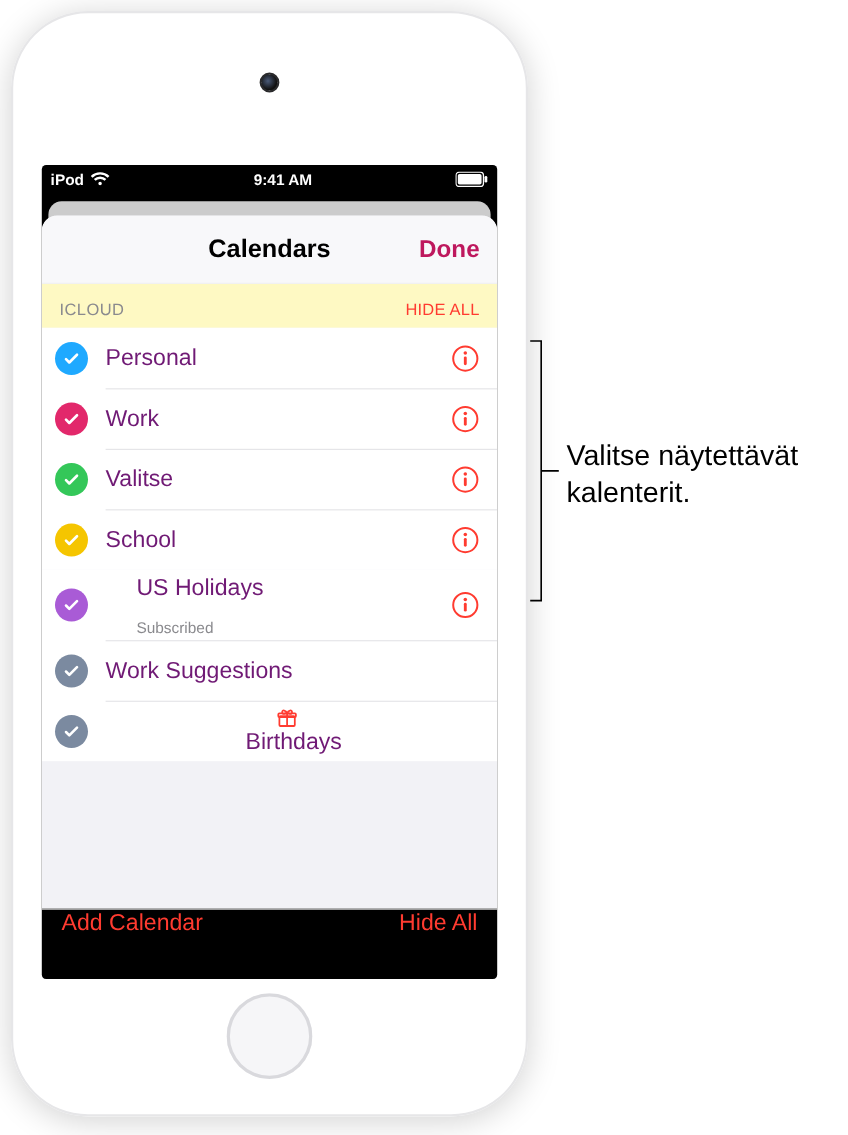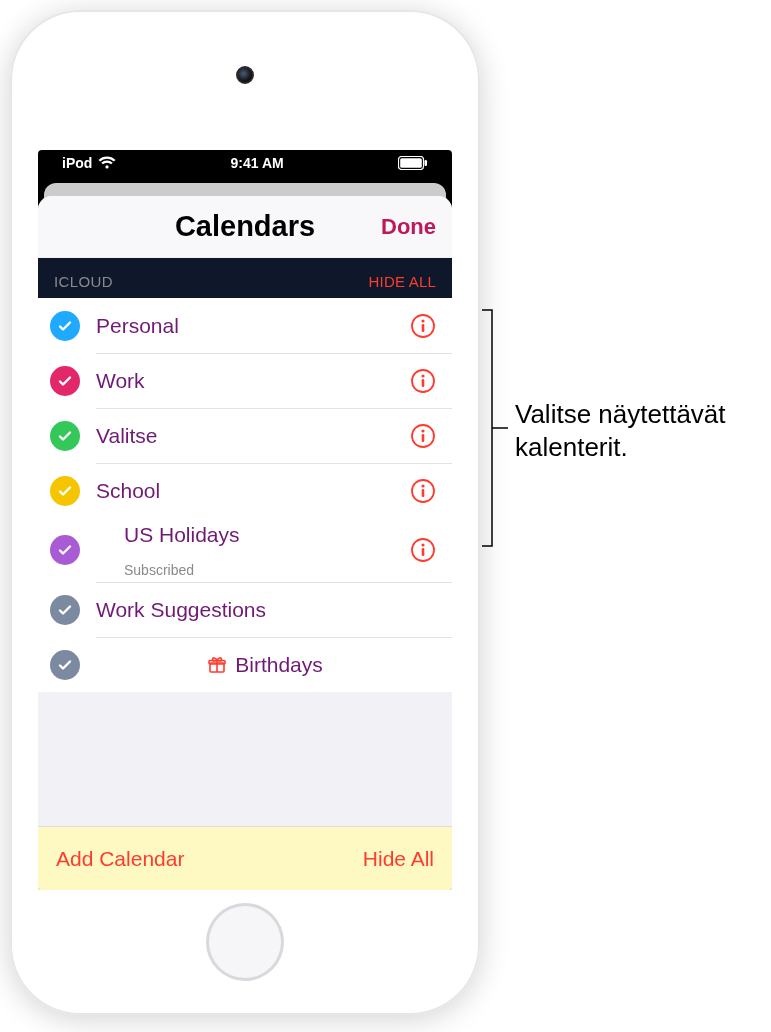--- a/index.html
+++ b/index.html
@@ -49,21 +49,21 @@
     background: #000;
     border-radius: 4px;
     overflow: hidden;
   }
   .status-bar {
     height: 26px;
     color: #fff;
     display: flex;
     align-items: center;
     justify-content: space-between;
-    padding: 0 24px;
+    padding: 0 8px;
     font-size: 14px;
     font-weight: 600;
   }
   .status-left, .status-right { display:flex; align-items:center; gap:6px; }
   .wifi-svg, .battery-svg { display:block; }
   .sheet-behind {
     position: absolute;
     top: 33px; left: 6px; right: 6px;
     height: 40px;
     background: #fff;
@@ -81,35 +81,35 @@
   }
   .nav {
     height: 62px;
     background: #f8f8fa;
     position: relative;
     display: flex;
     align-items: center;
     justify-content: center;
     border-bottom: 1px solid rgba(0,0,0,0.03);
   }
-  .nav-title { font-size: 29px; font-weight: 700; color: #000; }
+  .nav-title { font-size: 23px; font-weight: 700; color: #000; }
   .nav-done {
     position: absolute;
     right: 16px;
     color: #be185d;
     font-size: 22px;
     font-weight: 600;
   }
   .section-header {
     height: 40px;
     display: flex;
     align-items: flex-end;
     justify-content: space-between;
     padding: 0 16px 8px 16px;
-    background: #0f172a;
+    background: #fef9c3;
     font-size: 15px;
     color: #8a8a8e;
     text-transform: uppercase;
     letter-spacing: 0.4px;
   }
   .section-header .action {
     color: #ff3b30;
     font-weight: 500;
     text-transform: uppercase;
     font-size: 15px;
@@ -144,24 +144,24 @@
   .row-sub { font-size: 14px; color: #8a8a8e; margin-top: 15px; }
   .info {
     width: 30px; height: 30px;
     display:flex; align-items:center; justify-content:center;
     flex-shrink:0;
   }
   .gift-icon { margin-right: 8px; margin-left: -4px; }
   .toolbar {
     margin-top: auto;
     height: 64px;
-    background: #fef9c3;
+    background: #000000;
     border-top: 1px solid #ddd;
     display: flex;
-    align-items: center;
+    align-items: flex-start;
     justify-content: space-between;
     padding: 0 18px;
   }
   .toolbar a {
     color: #ff3b30;
     font-size: 21px;
   }
   .callout {
     position: absolute;
     left: 515px;
@@ -315,21 +315,21 @@
           <div class="row-main">
               <span class="row-label">Work Suggestions</span>
             </div>
         </div>
         <div class="row">
           <span class="check" style="background:#7b8aa0">
               <svg width="16" height="16" viewBox="0 0 16 16">
                 <path fill="none" stroke="#fff" stroke-width="2.4" stroke-linecap="round" stroke-linejoin="round" d="M3 8.5l3 3 7-7"></path>
               </svg>
             </span>
-          <div class="row-main" style="flex-direction:row; align-items:center;">
+          <div class="row-main" style="flex-direction:column; align-items:center;">
             <svg class="gift-icon" width="20" height="20" viewBox="0 0 20 20">
                 <g fill="none" stroke="#ff3b30" stroke-width="1.6" stroke-linejoin="round">
                   <rect x="3" y="8" width="14" height="9" rx="1"></rect>
                   <rect x="2" y="5.5" width="16" height="3.5" rx="1"></rect>
                   <path d="M10 5.5V17"></path>
                   <path d="M10 5.5c-1-3-4.5-3.5-4.5-1S8 5.5 10 5.5zm0 0c1-3 4.5-3.5 4.5-1S12 5.5 10 5.5z"></path>
                 </g>
               </svg>
             <span class="row-label">Birthdays</span>
           </div>

